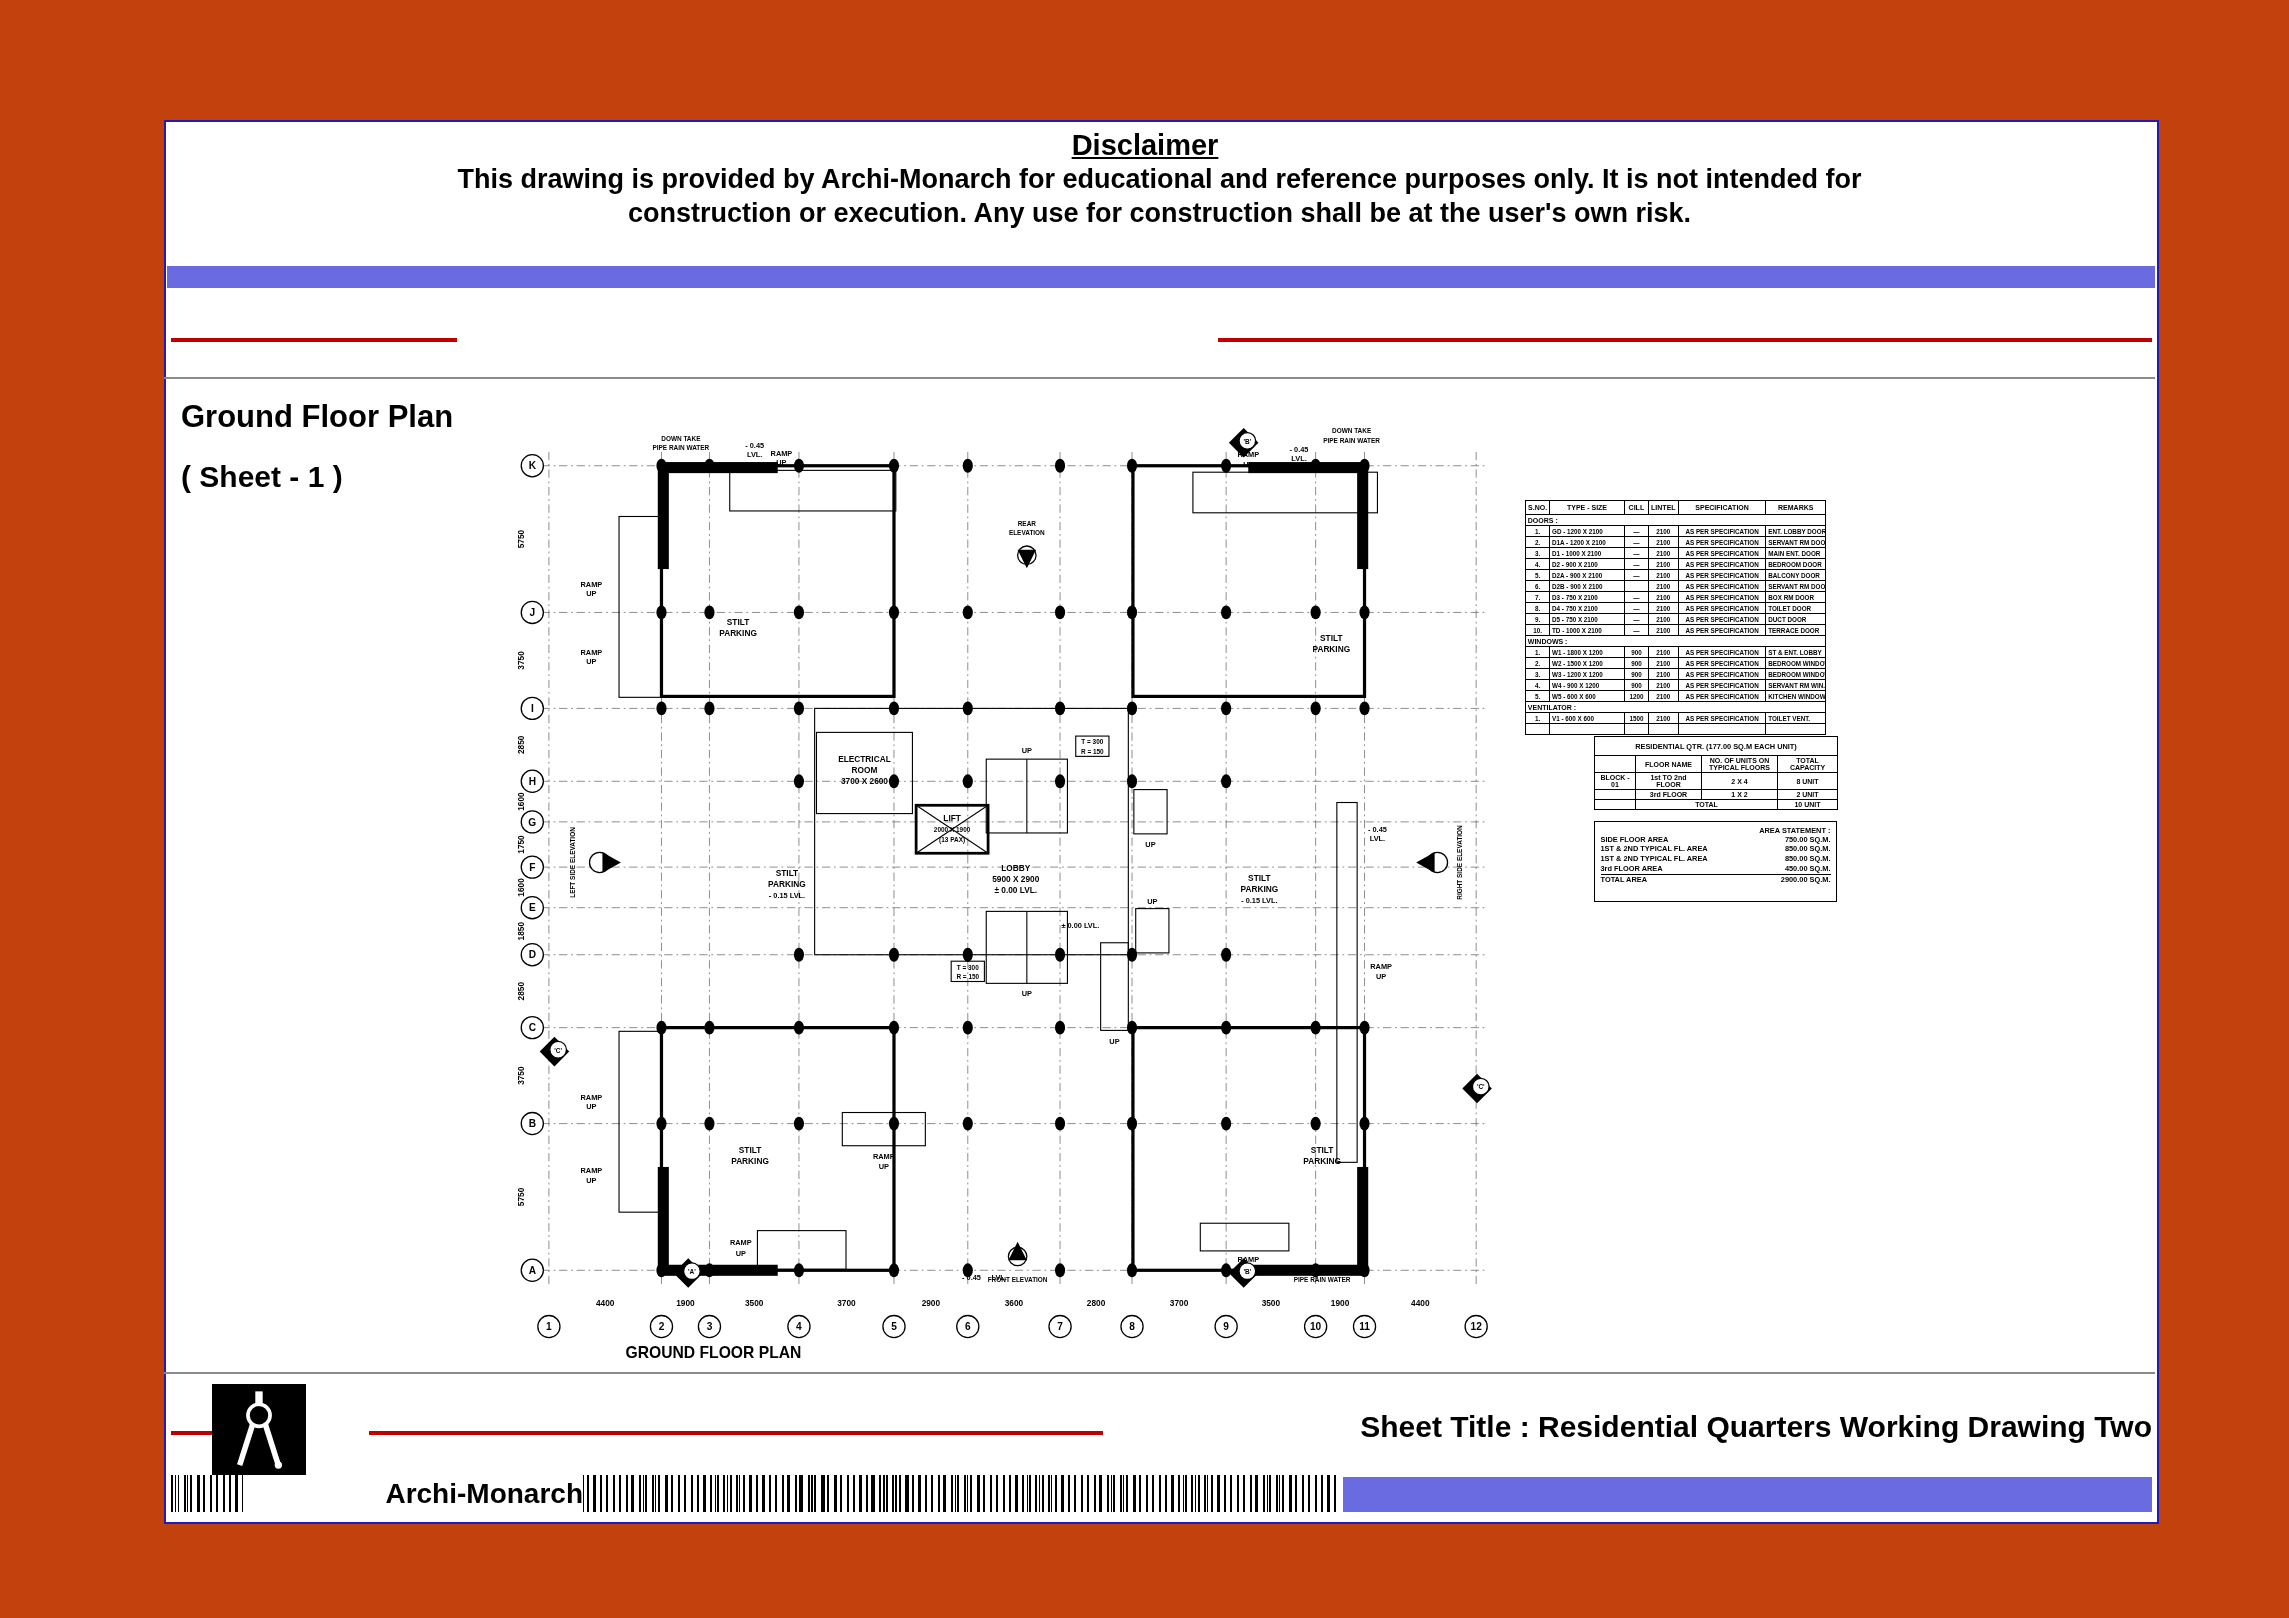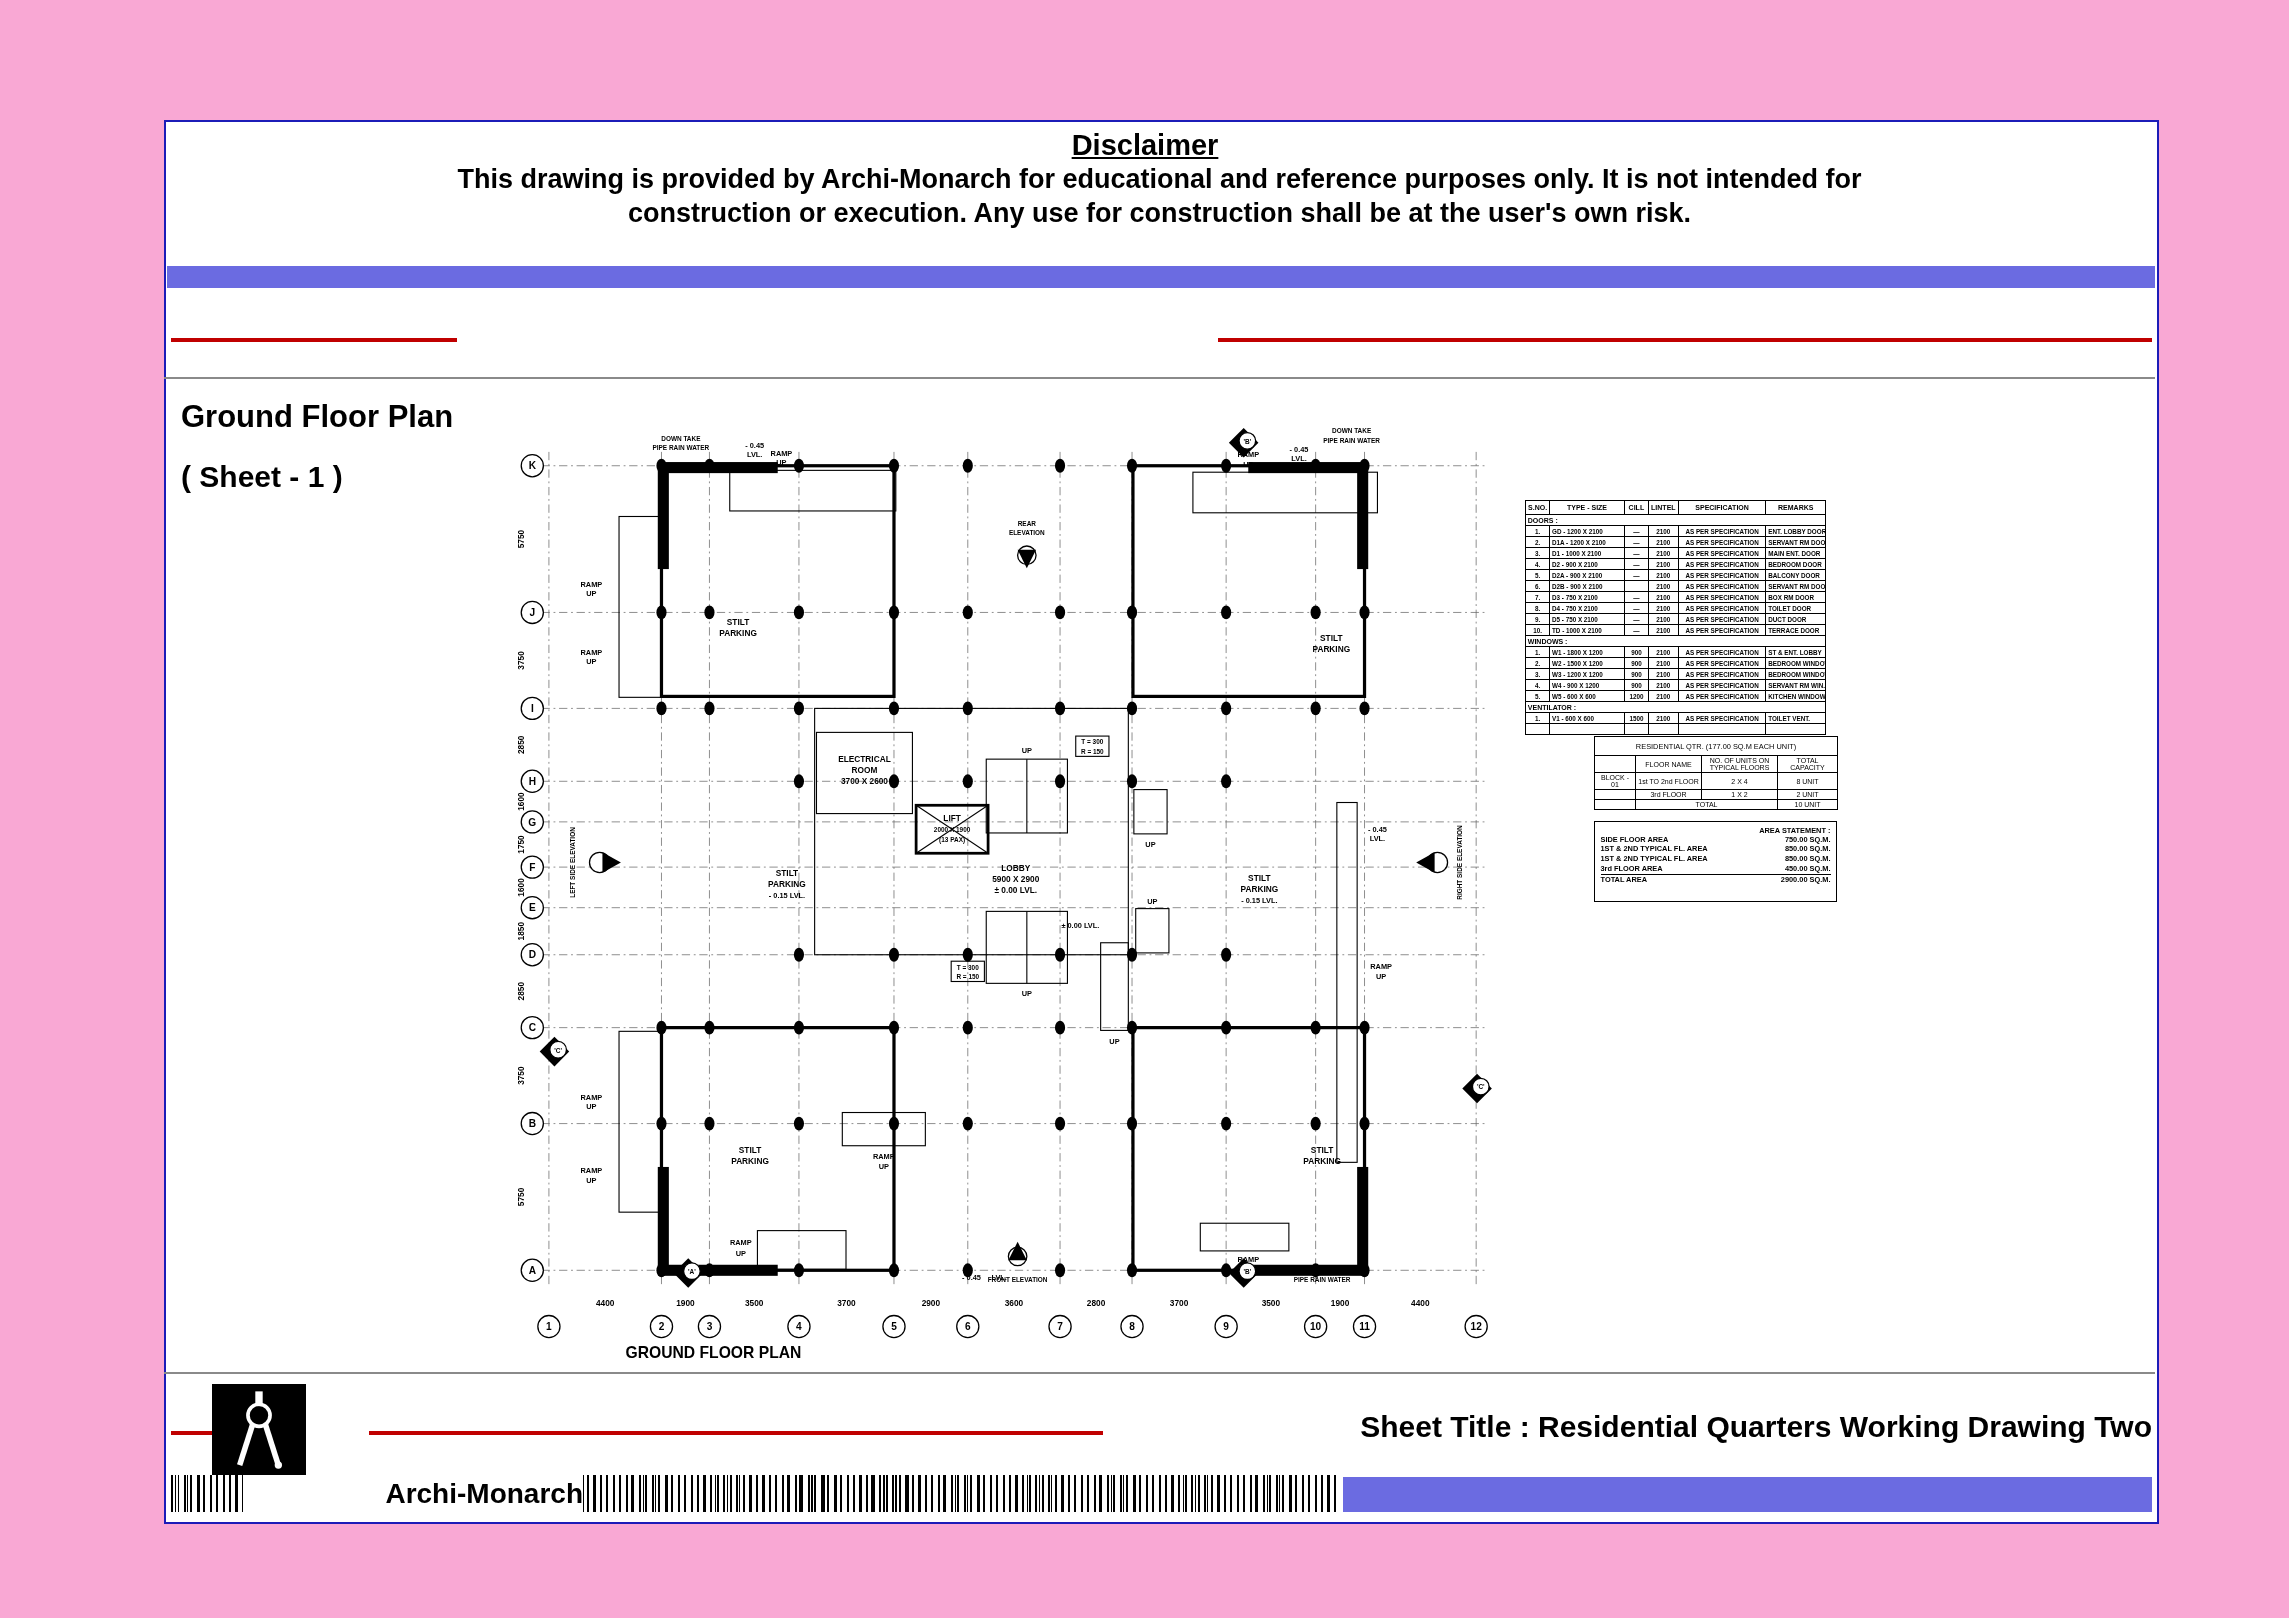--- a/index.html
+++ b/index.html
@@ -1,16 +1,16 @@
 <!DOCTYPE html>
 <html style="font-size:14.8px"><head>
 <meta charset="utf-8">
 <style>
   html,body{margin:0;padding:0;background:#fff;}
-  #page{position:relative;width:2290px;height:1619px;background:#f9a8d4;
+  #page{position:relative;width:2290px;height:1619px;background:#c2410c;
         font-family:"Liberation Sans", sans-serif;overflow:hidden;}
   #frame{position:absolute;left:164px;top:120px;width:1991px;height:1400px;
          border:2.8px solid #1c1cb8;background:#fff;}
   .abs{position:absolute;}
   .bar{background:#6b6be1;}
   .redline{background:#c00000;height:3.7px;}
   #disc-title{left:0;top:129px;width:2290px;text-align:center;font-size:29px;font-weight:bold;}
   #disc-title span{text-decoration:underline;}
   .disc-line{left:164px;width:1991px;text-align:center;font-size:27px;font-weight:bold;color:#000;}
   #category{left:461px;top:317px;font-size:30px;font-weight:bold;white-space:nowrap;}
@@ -21,21 +21,21 @@
 
   
   table{border-collapse:collapse;}
   .sched{width:301px;border:1.8px solid #000;table-layout:fixed;}
   .sched td{border:0.9px solid #000;font-size:6.3px;font-weight:bold;padding:0 1.8px;
             height:10px;text-align:center;overflow:hidden;white-space:nowrap;}
   .sched td.l{text-align:left;}
   .sched .hd td{font-size:7px;height:13px;}
   .sched .sect td{text-align:left;font-size:7px;}
   .res{width:243px;border:1.8px solid #000;table-layout:fixed;}
-  .res td{border:0.9px solid #000;font-size:7px;font-weight:normal;padding:0.9px 1.8px;text-align:center;overflow:hidden;}
+  .res td{border:0.9px solid #000;font-size:7px;font-weight:bold;padding:0.9px 1.8px;text-align:center;overflow:hidden;}
   .res .ttl td{font-size:7.4px;height:16.6px;}
   #area-box{border:1.8px solid #000;width:243px;height:81px;font-size:7.4px;font-weight:bold;padding:3.7px 5.5px;box-sizing:border-box;background:#fff;text-align:right;}
   #area-box .ar-row{display:flex;justify-content:space-between;line-height:9.7px;}
   #area-box .ar-row.total{border-top:0.9px solid #000;}
 
   
   #plan-svg{position:absolute;left:510px;top:415px;}
   .gl{stroke:#666;stroke-width:0.8;stroke-dasharray:9 4 2 4;}
   .wall{fill:none;stroke:#000;stroke-width:3.5;}
   .thin{fill:none;stroke:#000;stroke-width:1.2;}

